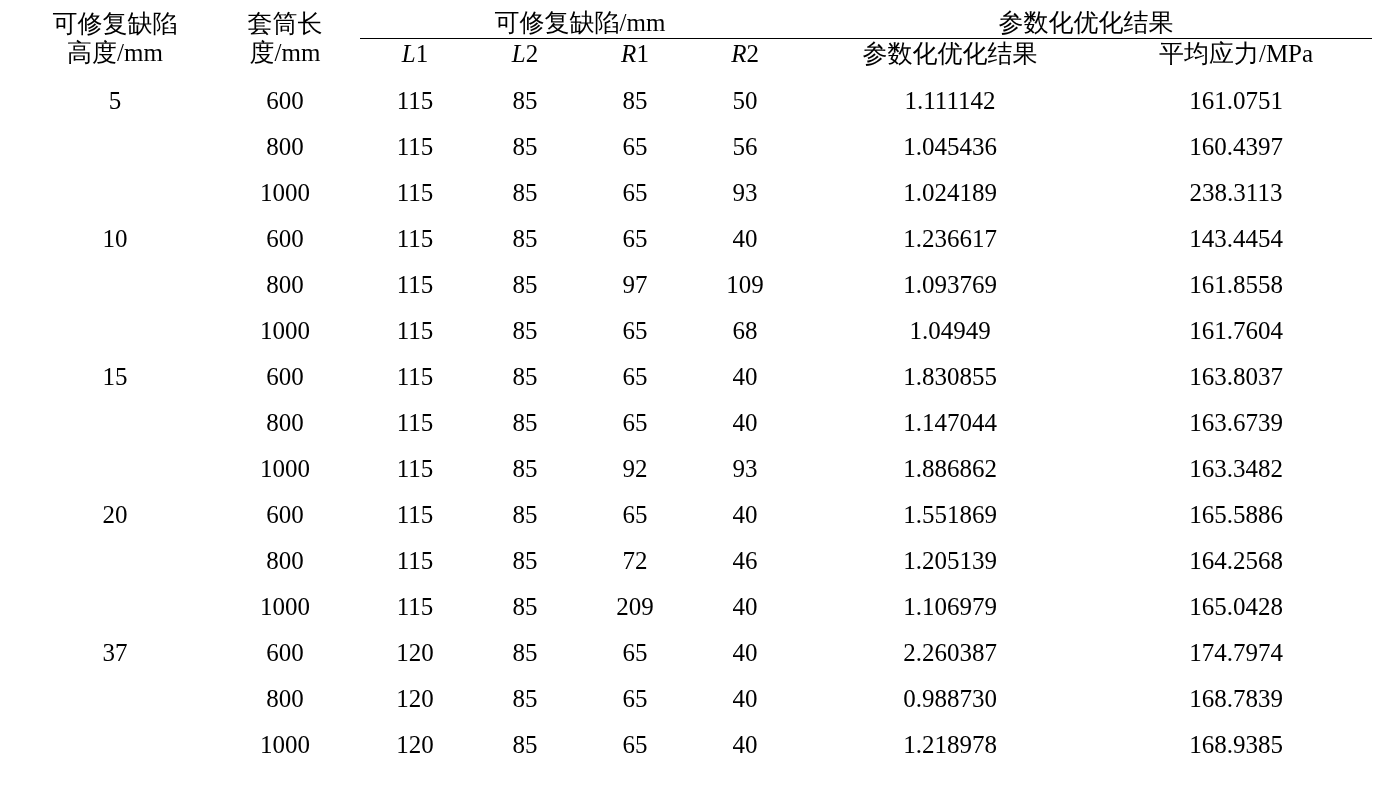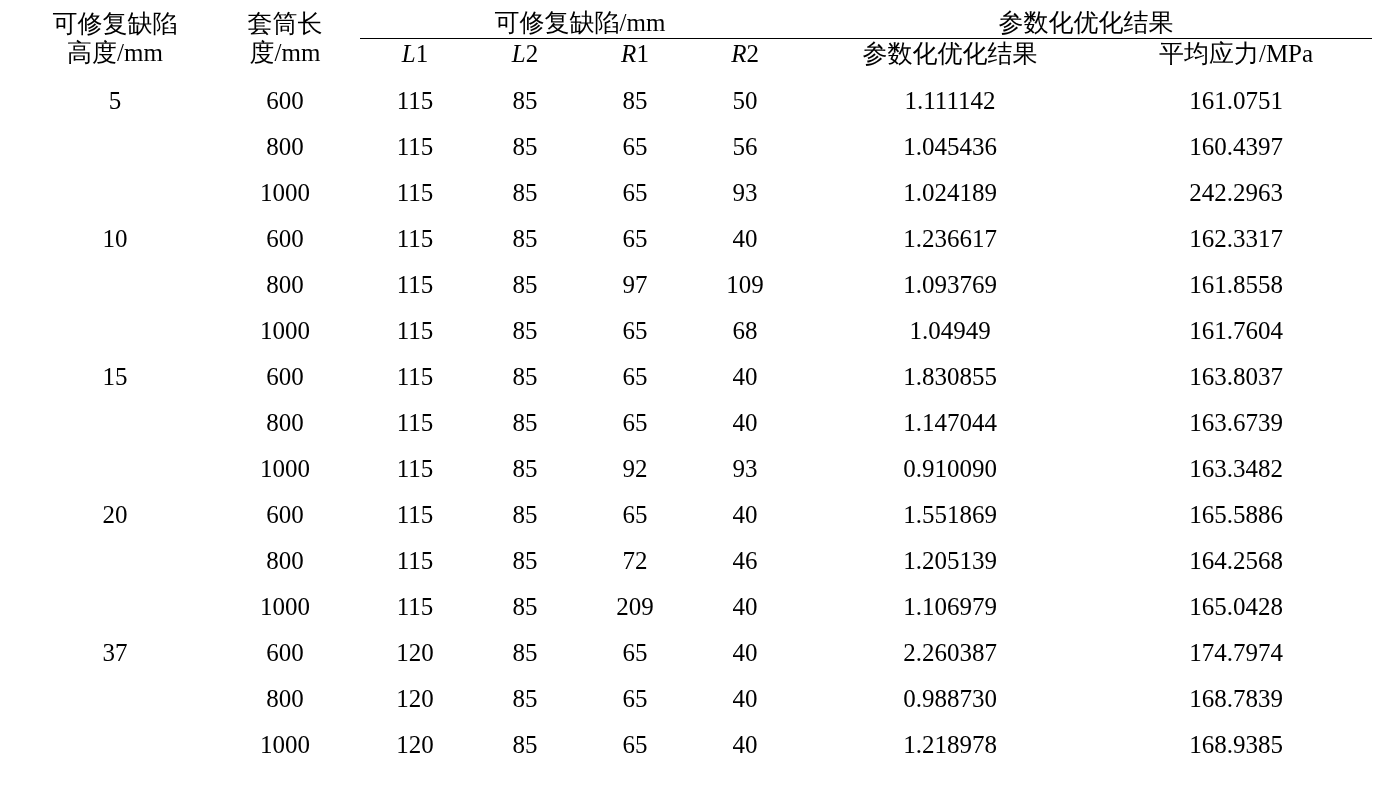--- a/index.html
+++ b/index.html
@@ -144,31 +144,31 @@
         <td>160.4397</td>
       </tr>
       <tr class="body-row">
         <td></td>
         <td>1000</td>
         <td>115</td>
         <td>85</td>
         <td>65</td>
         <td>93</td>
         <td>1.024189</td>
-        <td>242.2963</td>
+        <td>238.3113</td>
       </tr>
       <tr class="body-row">
         <td>10</td>
         <td>600</td>
         <td>115</td>
         <td>85</td>
         <td>65</td>
         <td>40</td>
         <td>1.236617</td>
-        <td>162.3317</td>
+        <td>143.4454</td>
       </tr>
       <tr class="body-row">
         <td></td>
         <td>800</td>
         <td>115</td>
         <td>85</td>
         <td>97</td>
         <td>109</td>
         <td>1.093769</td>
         <td>161.8558</td>
@@ -203,21 +203,21 @@
         <td>1.147044</td>
         <td>163.6739</td>
       </tr>
       <tr class="body-row">
         <td></td>
         <td>1000</td>
         <td>115</td>
         <td>85</td>
         <td>92</td>
         <td>93</td>
-        <td>0.910090</td>
+        <td>1.886862</td>
         <td>163.3482</td>
       </tr>
       <tr class="body-row">
         <td>20</td>
         <td>600</td>
         <td>115</td>
         <td>85</td>
         <td>65</td>
         <td>40</td>
         <td>1.551869</td>

